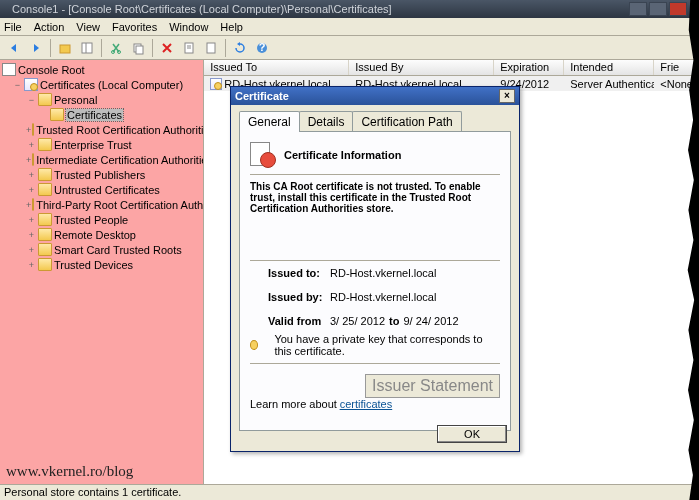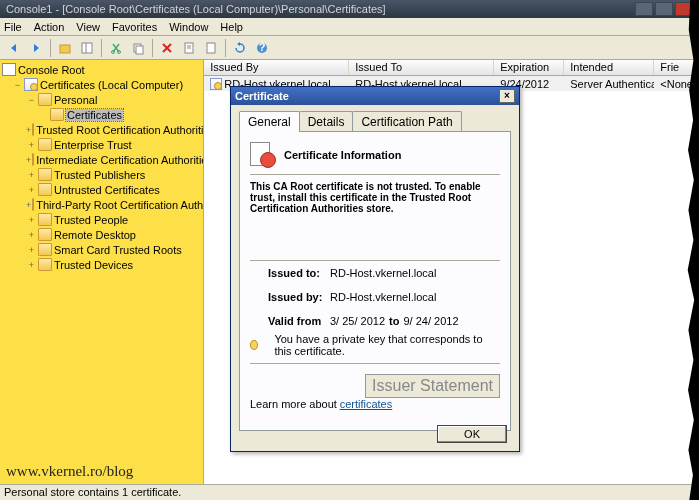--- a/index.html
+++ b/index.html
@@ -1,31 +1,31 @@
 <!DOCTYPE html>
 <html><head>
 <meta charset="utf-8">
 <style>
 * { box-sizing: border-box; margin: 0; padding: 0; font-family: Tahoma, sans-serif; font-size: 11px; }
 body { width: 699px; height: 500px; background: #e8e8e8; overflow: hidden; position: relative; }
 
-.title-bar { height: 18px; background: linear-gradient(#4a5666,#2d3642); color: #d0d4da; display: flex; align-items: center; padding: 0 6px; font-size: 11px; }
+.title-bar { height: 18px; background: linear-gradient(#4a5666,#2d3642); color: #d0d4da; display: flex; align-items: center; padding: 0 12px; font-size: 11px; }
 .title-bar .ctrl { margin-left: auto; display: flex; gap: 2px; }
 .title-bar .cbtn { width: 18px; height: 14px; background: #5a6575; border: 1px solid #3a4452; display:inline-block; }
 .cbtn.close { background:#c0392b; }
 
 .menu-bar { height: 18px; background: #ece9d8; border-bottom: 1px solid #aca899; display: flex; align-items: center; padding: 0 4px; gap: 12px; }
 .menu-item { color: #000; }
 
 .toolbar { height: 24px; background: #ece9d8; border-bottom: 1px solid #aca899; display: flex; align-items: center; padding: 0 4px; gap: 2px; }
 .tbtn { width: 20px; height: 20px; border: 1px solid transparent; display:flex; align-items:center; justify-content:center; }
 .sep { width:1px; height:18px; background:#aca899; margin:0 2px;}
 
 .main { position:absolute; top:60px; left:0; right:0; bottom:16px; display:flex; background:#fff; }
-.tree-pane { width:215px; border-right:1px solid #aca899; background:#fde047; overflow:hidden; padding:2px 0 4px 2px; }
+.tree-pane { width:215px; border-right:1px solid #aca899; background:#fca5a5; overflow:hidden; padding:2px 0 4px 2px; }
 .tree-node { display:flex; align-items:center; height:15px; white-space:nowrap; }
 .tree-node .exp { width:11px; text-align:center; color:#666; font-size:9px; margin-right:1px;}
 .tree-node .ic { width:14px; height:13px; margin-right:2px; }
 .tree-node .lbl {}
 .tree-node.selected .lbl { background:#bcbcbc; outline:1px dotted #666; padding:0 1px;}
 .ic.folder { background:linear-gradient(#ffe9a8,#f3c94f); border:1px solid #cc9933; border-radius:1px;}
 .ic.cert { background:linear-gradient(#fff,#e8e8ff); border:1px solid #8899cc; position:relative;}
 .ic.cert:after{content:"";position:absolute;bottom:-1px;right:-1px;width:6px;height:6px;background:#f7d060;border-radius:50%;border:1px solid #c09020;}
 .ic.root { background:#fff; border:1px solid #888;}
 
@@ -225,22 +225,22 @@
       </div>
     <div class="tree-node" style="padding-left:24px">
         <span class="exp">+</span>
         <span class="ic folder"></span>
         <span class="lbl">Trusted Devices</span>
       </div>
   </div>
 
   <div class="grid-pane">
     <div class="grid-header">
+      <div class="gh" style="width:145px">Issued To</div>
       <div class="gh" style="width:145px">Issued By</div>
-      <div class="gh" style="width:145px">Issued To</div>
       <div class="gh" style="width:70px">Expiration Date</div>
       <div class="gh" style="width:90px">Intended Purposes</div>
       <div class="gh" style="flex:1">Frie</div>
     </div>
     <div class="grid-row sel">
       <div class="gc" style="width:145px;display:flex;align-items:center;gap:2px">
           <span class="ic cert" style="width:12px;height:12px"></span>
           <span>RD-Host.vkernel.local</span>
         </div>
       <div class="gc" style="width:145px">RD-Host.vkernel.local</div>

